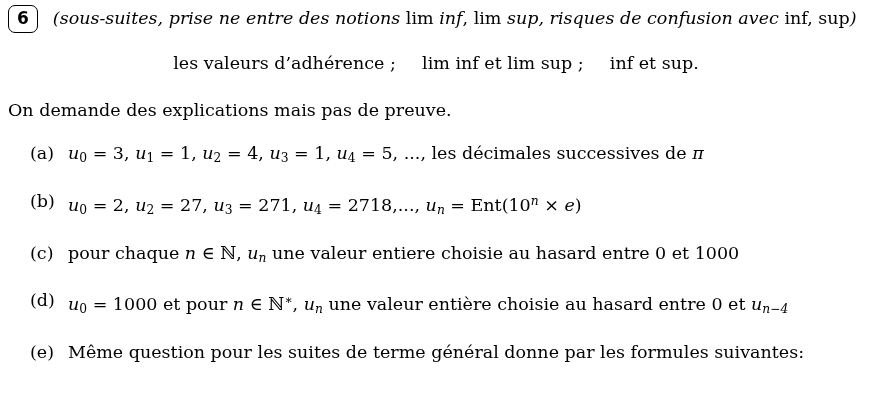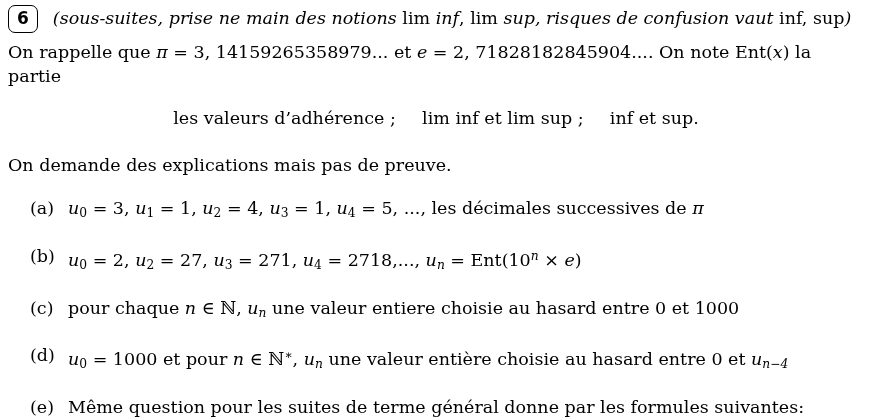--- a/index.html
+++ b/index.html
@@ -35,24 +35,23 @@
   .sub{font-size:0.70em;vertical-align:-0.22em;}
   .sup{font-size:0.70em;vertical-align:0.5em;}
 </style>
 </head>
 <body>
 
 <div class="page">
 
   <div class="header-line">
     <span class="numbox"><span>6</span></span>
-    <span class="title"><span>(sous-suites, prise ne main des notions </span><span class="r">lim </span><span>inf</span><span class="r">, </span><span class="r">lim </span><span>sup</span><span>, risques de confusion vaut </span><span class="r">inf</span><span class="r">, </span><span class="r">sup</span><span>)</span></span>
+    <span class="title"><span>(sous-suites, prise ne entre des notions </span><span class="r">lim </span><span>inf</span><span class="r">, </span><span class="r">lim </span><span>sup</span><span>, risques de confusion avec </span><span class="r">inf</span><span class="r">, </span><span class="r">sup</span><span>)</span></span>
   </div>
 
-  <div class="line"><span>On rappelle que </span><span class="i">π</span><span> = 3, 14159265358979... et </span><span class="i">e</span><span> = 2, 71828182845904.... On note Ent(</span><span class="i">x</span><span>) la partie</span></div>
 
 
   <div class="centered"><span>les valeurs d’adhérence ;</span><span class="gapL">lim inf et lim sup ;</span><span class="gapL">inf et sup.</span></div>
 
   <div class="note">On demande des explications mais pas de preuve.</div>
 
   <div class="items">
 
     <div class="item">
       <span class="ilabel">(a)</span>

